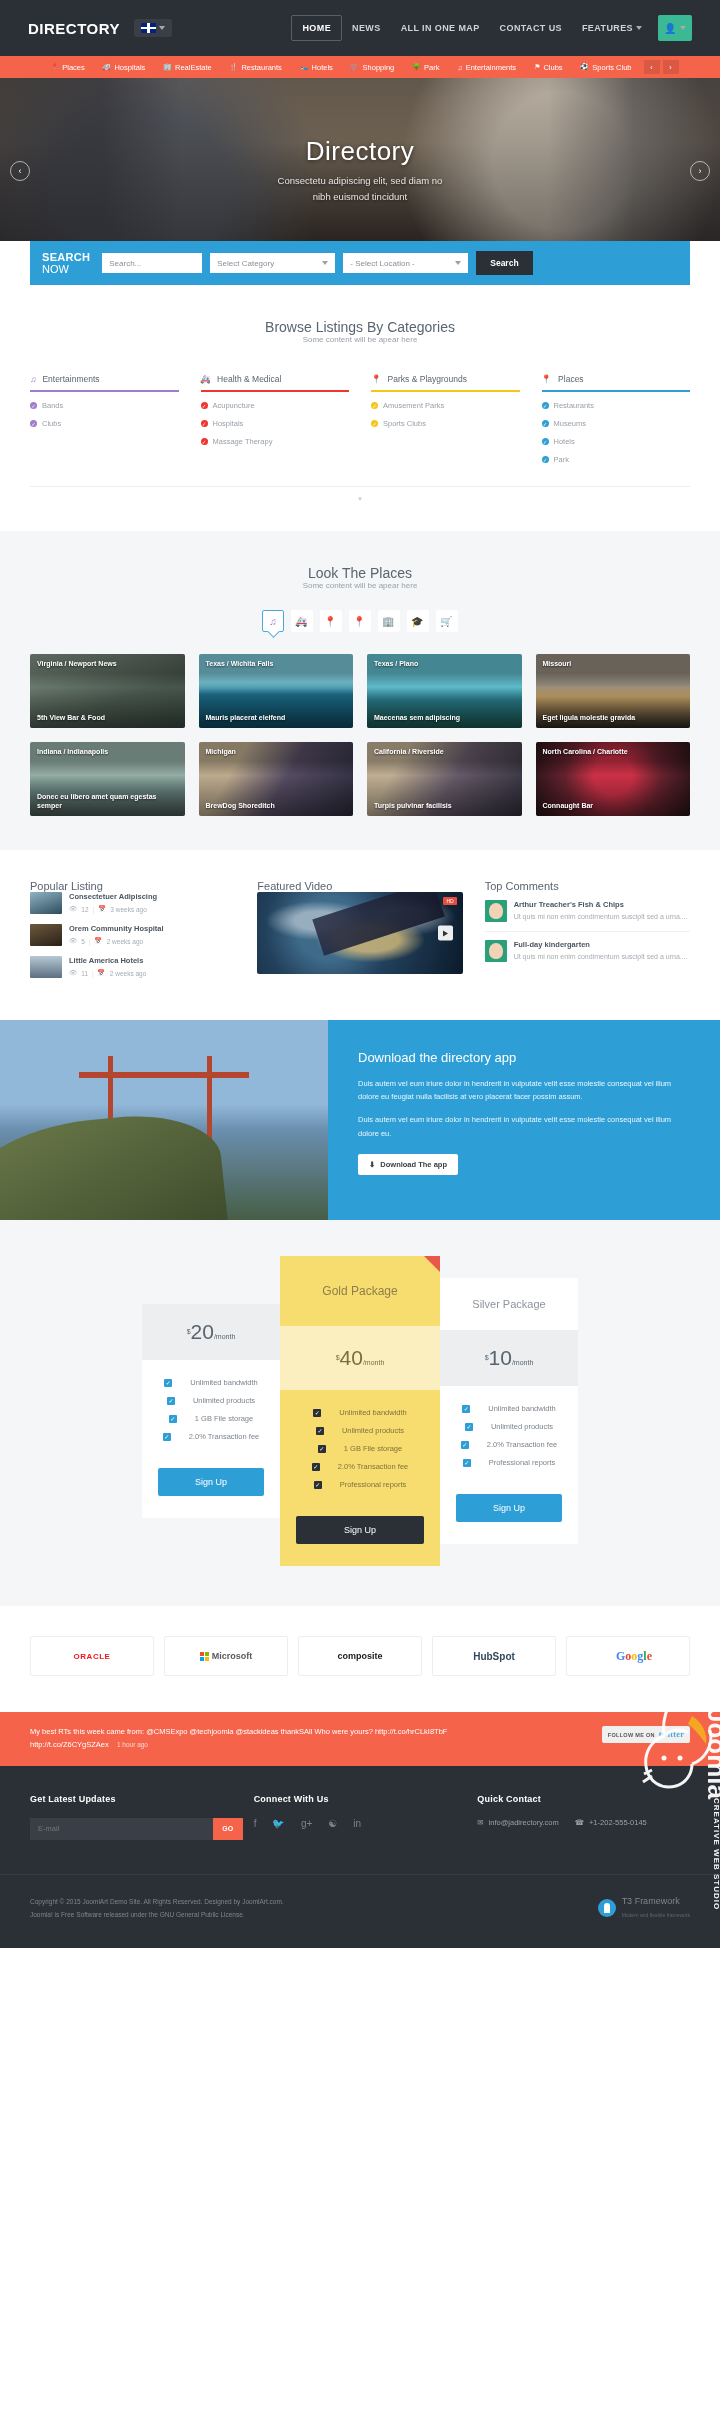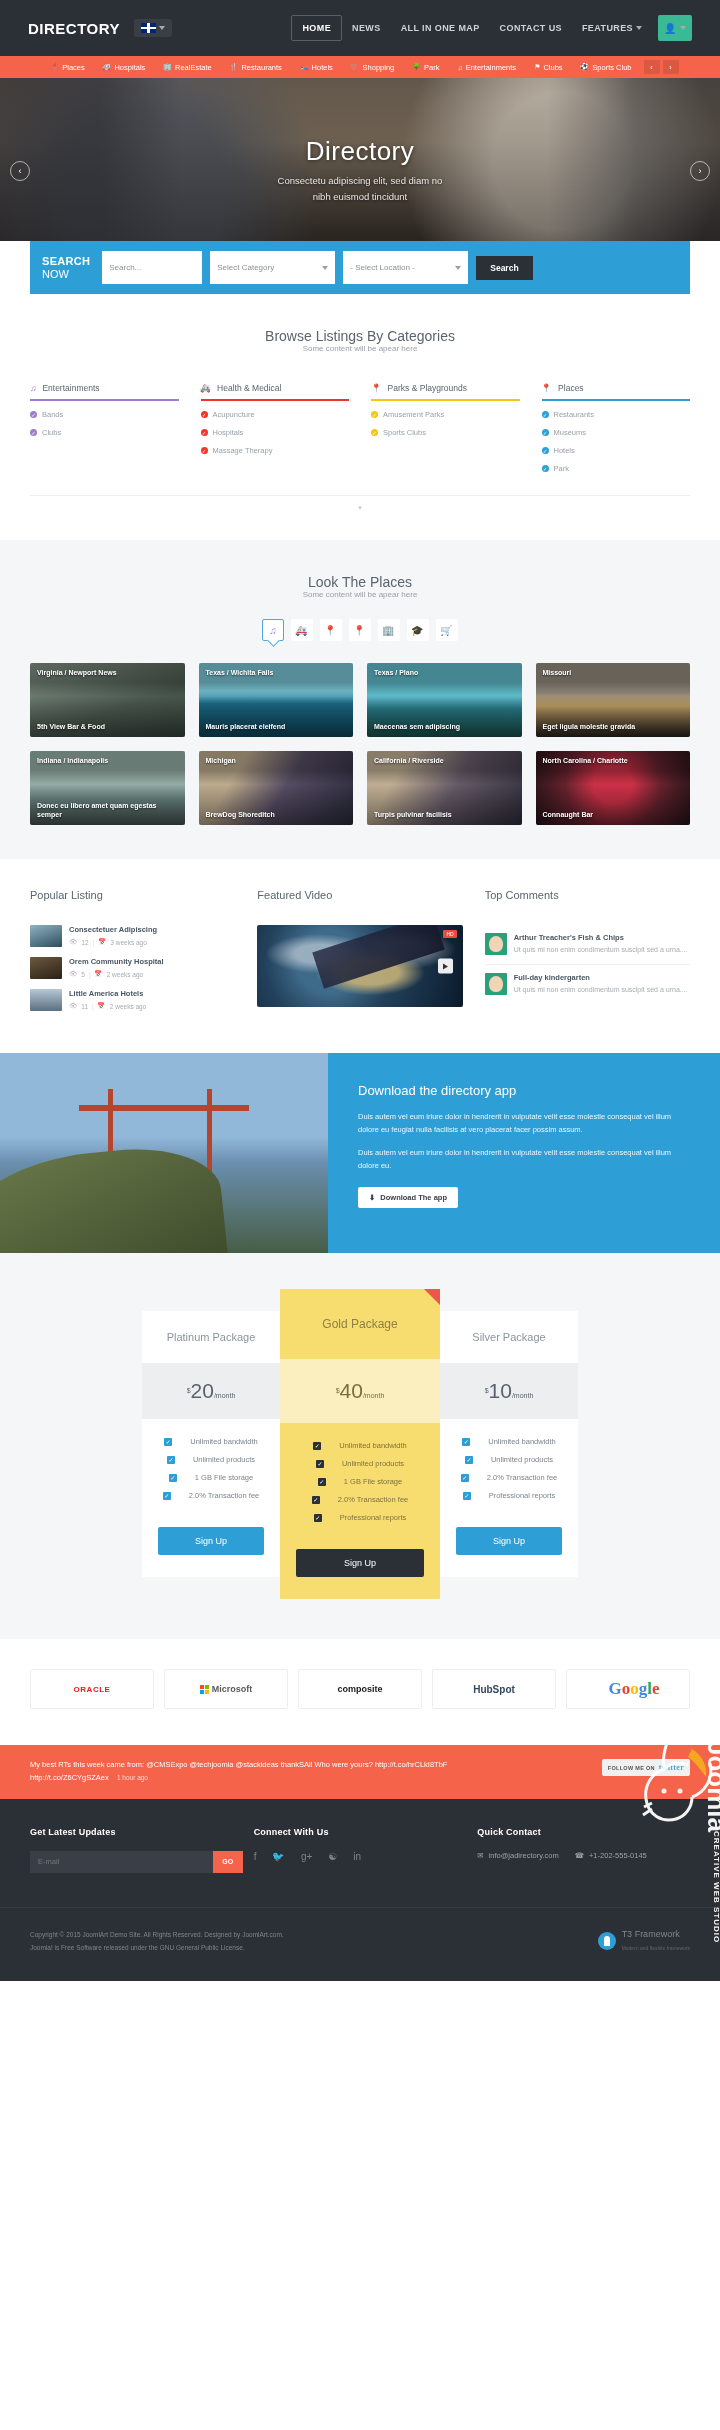--- a/index.html
+++ b/index.html
@@ -177,21 +177,21 @@
     width: 660px; margin: -22px auto 0;
     background: #2e9fd6;
     display: flex; align-items: center;
     padding: 10px 12px; gap: 8px;
     position: relative; z-index: 6;
   }
   .search-label { color: #fff; line-height: 1.1; padding-right: 4px; }
   .search-label b { display: block; font-size: 11px; letter-spacing: .3px; }
   .search-label span { display: block; font-size: 11px; font-weight: 300; }
   .fld {
-    background: #fff; height: 33px; border: none;
+    background: #fff; height: 20px; border: none;
     font-size: 8px; color: #8a8f96; padding: 0 7px;
     font-family: "Liberation Sans", sans-serif;
     display: flex; align-items: center;
   }
   .fld-input { flex: 0 0 100px; }
   .fld-sel { flex: 0 0 125px; justify-content: space-between; }
   .fld-sel .caret { width:0;height:0;border-left:3px solid transparent;border-right:3px solid transparent;border-top:4px solid #9aa0a6; }
   .btn-search {
     background: #2b2f36; color: #fff; border: none;
     height: 24px; padding: 0 14px; font-size: 8.5px; font-weight: bold;
@@ -251,21 +251,21 @@
   .pcard .bot {
     position: absolute; bottom: 6px; left: 7px; right: 6px;
     color: #fff; font-size: 7px; font-weight: bold;
     text-shadow: 0 1px 2px rgba(0,0,0,.6); line-height: 1.3;
   }
 
   
   .three { background: #fff; padding: 30px 0 32px; }
   .three-cols { display: flex; gap: 22px; }
   .three-col { flex: 1; }
-  .three-col h3 { font-size: 11px; font-weight: normal; color: #5a6470; margin-bottom: 24px; }
+  .three-col h3 { font-size: 11px; font-weight: normal; color: #5a6470; margin-bottom: 0; }
   .pl-item { display: flex; gap: 7px; margin-bottom: 10px; }
   .pl-thumb { width: 32px; height: 22px; flex: 0 0 32px; border-radius: 1px; }
   .pl-title { font-size: 7.5px; font-weight: bold; color: #4a5560; }
   .pl-meta { font-size: 6.5px; color: #a6acb3; margin-top: 4px; display: flex; gap: 4px; align-items:center;}
   .pl-meta .sep { color: #dfe2e5; }
   .video {
     height: 82px; border-radius: 2px; position: relative; overflow: hidden;
     background: radial-gradient(circle at 35% 45%, #3f6b8a 0 22%, #22415c 45%, #0b1a2b 100%);
   }
   .video .land {
@@ -375,21 +375,21 @@
     display: flex; align-items: center; justify-content: center;
     font-size: 10px; font-weight: bold;
   }
   .lg-oracle { color: #ea1b22; font-size: 8px; letter-spacing: .5px; }
   .lg-ms { color: #5a5a5a; font-size: 9px; display: flex; align-items: center; gap: 3px; }
   .ms-sq { width: 9px; height: 9px; display: grid; grid-template-columns: 1fr 1fr; grid-template-rows: 1fr 1fr; gap: 1px; }
   .ms-sq i:nth-child(1){background:#f25022;} .ms-sq i:nth-child(2){background:#7fba00;}
   .ms-sq i:nth-child(3){background:#00a4ef;} .ms-sq i:nth-child(4){background:#ffb900;}
   .lg-comp { color: #1a1a1a; font-size: 9px; }
   .lg-hub { color: #33475b; font-size: 10px; }
-  .lg-goog { font-family: "Liberation Serif", serif; font-size: 17px; margin-left: 12px; }
+  .lg-goog { font-family: "Liberation Serif", serif; font-size: 12px; margin-left: 12px; }
   .lg-goog i { font-style: normal; }
   .g1{color:#4285f4}.g2{color:#ea4335}.g3{color:#fbbc05}.g4{color:#4285f4}.g5{color:#34a853}.g6{color:#ea4335}
 
   
   .twband {
     background: #f4634a; color: #fff; padding: 14px 30px;
     display: flex; align-items: flex-start; justify-content: space-between;
   }
   .tw-text { font-size: 7.5px; line-height: 1.7; max-width: 480px; }
   .tw-text .time { color: rgba(255,255,255,.75); font-size: 6.5px; margin-left: 6px; }
@@ -814,21 +814,20 @@
       <span>⬇</span>
       <span>Download The app</span>
     </a>
   </div>
 </section>
 
 <section class="pricing">
   <div class="pgrid3">
 
     <div class="pkg">
-      <div class="name">Platinum Package</div>
       <div class="price">
         <span class="cur">$</span><span class="amt">20</span><span class="per">/month</span>
       </div>
       <ul>
         <li>
             <span class="chkbox">✓</span>
             <span>Unlimited bandwidth</span>
           </li>
         <li>
             <span class="chkbox">✓</span>

